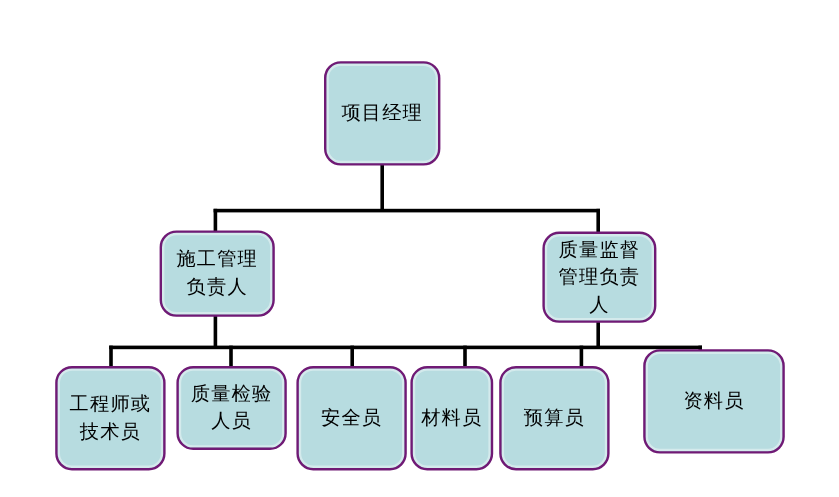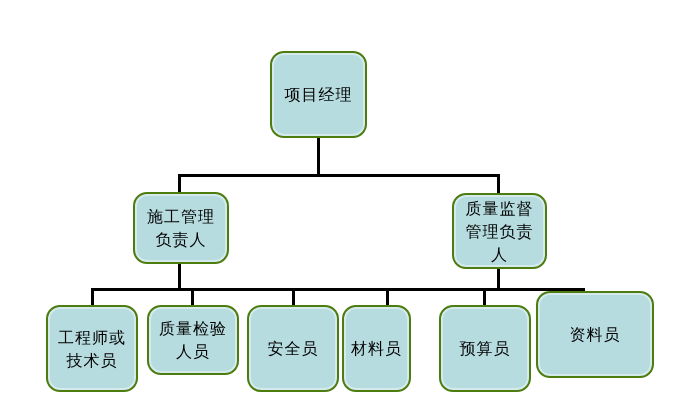--- a/index.html
+++ b/index.html
@@ -8,21 +8,21 @@
     width: 699px;
     height: 414px;
     background: #ffffff;
     overflow: hidden;
     font-family: "Liberation Serif", "DejaVu Serif", serif;
   }
   .node {
     position: absolute;
     box-sizing: border-box;
     background: #b7dce0;
-    border: 2px solid #4d7c0f;
+    border: 2px solid #701a75;
     border-radius: 14px;
     box-shadow: inset 0 0 0 2px rgba(255,255,255,0.40);
     display: flex;
     align-items: center;
     justify-content: center;
     text-align: center;
     color: #000000;
     font-size: 16px;
     line-height: 23px;
   }
@@ -78,20 +78,20 @@
   <div class="node" style="left:147px; top:305px; width:92px; height:70px;">
     <span class="label">质量检验
 人员</span>
   </div>
   <div class="node" style="left:247px; top:305px; width:92px; height:87px;justify-content:center;">
     <span class="label">安全员</span>
   </div>
   <div class="node" style="left:342px; top:305px; width:69px; height:87px;">
     <span class="label">材料员</span>
   </div>
-  <div class="node" style="left:439px; top:305px; width:92px; height:87px;">
+  <div class="node" style="left:416px; top:305px; width:92px; height:87px;">
     <span class="label">预算员</span>
   </div>
   <div class="node" style="left:536px; top:291px; width:118px; height:87px;">
     <span class="label">资料员</span>
   </div>
 
 </div>
 
 </body></html>

